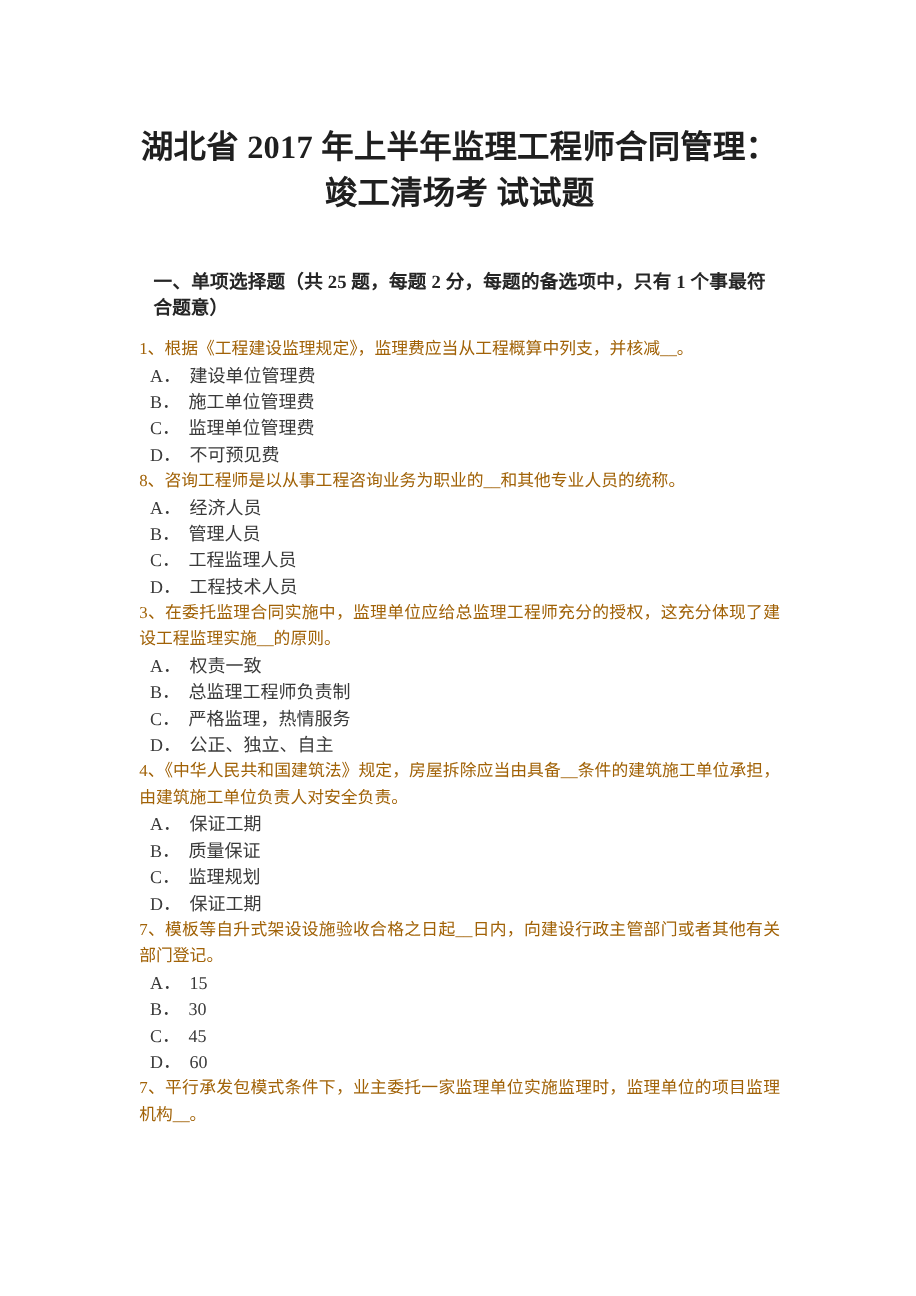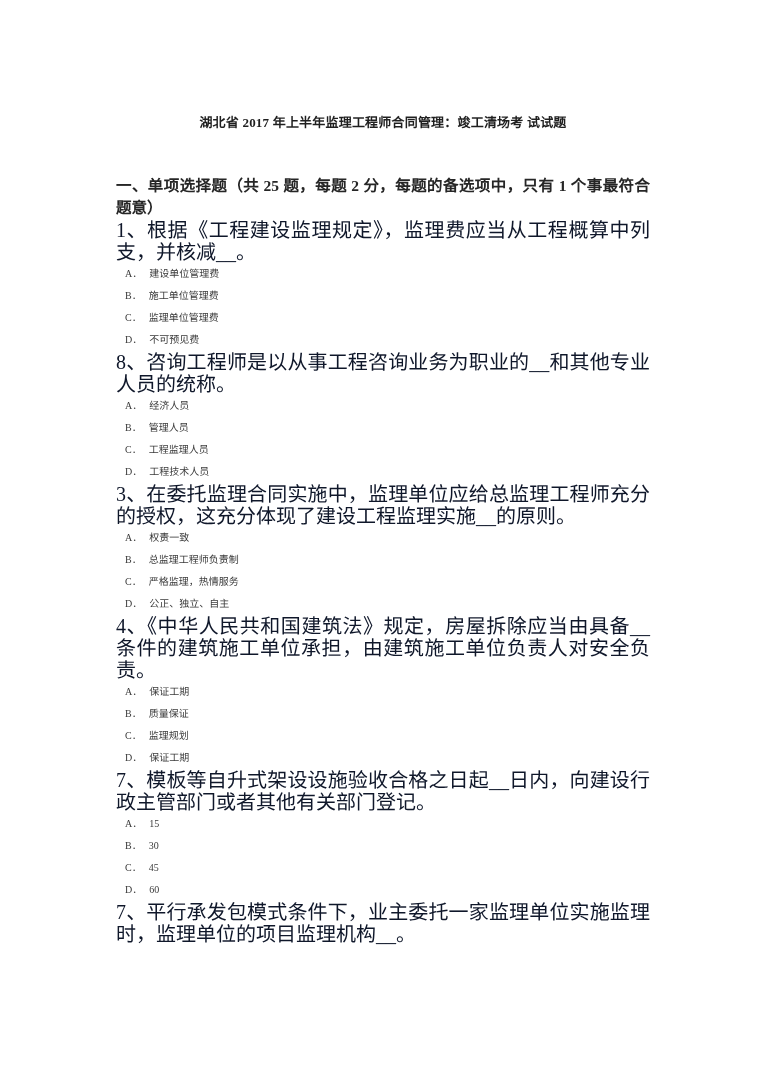--- a/index.html
+++ b/index.html
@@ -29,32 +29,32 @@
     position: absolute;
     left: 116px;
     top: 0;
     width: 534px;
   }
 
   
   .doc-title {
     margin: 0;
     padding-top: 104px;
-    font-size: 13px;
+    font-size: 27px;
     font-weight: bold;
     line-height: 38px;
     text-align: center;
     letter-spacing: 0.2px;
     color: #1f1f1f;
     font-family: "Liberation Serif", "DejaVu Serif", serif;
   }
 
   
   .section-heading {
-    margin: 0;
+    margin: 12px;
     padding-top: 33px;
     font-size: 15.5px;
     font-weight: bold;
     line-height: 22px;
     text-align: justify;
     text-align-last: left;
     color: #262626;
   }
 
   
@@ -62,35 +62,35 @@
     margin: 0;
     padding: 0;
     list-style: none;
   }
   .question {
     margin: 0;
     padding: 0;
   }
   .q-stem {
     margin: 0;
-    font-size: 20px;
+    font-size: 14px;
     line-height: 22px;
     text-align: justify;
     text-align-last: left;
-    color: #0f172a;
+    color: #a16207;
   }
   .options {
     margin: 0;
     padding: 0;
     list-style: none;
   }
   .option {
     margin: 0;
     padding-left: 9px;
-    font-size: 10px;
+    font-size: 15px;
     line-height: 22px;
     color: #3a3a3a;
     white-space: nowrap;
   }
   .opt-letter {
     display: inline-block;
   }
   .opt-text {
     display: inline-block;
     padding-left: 7px;

